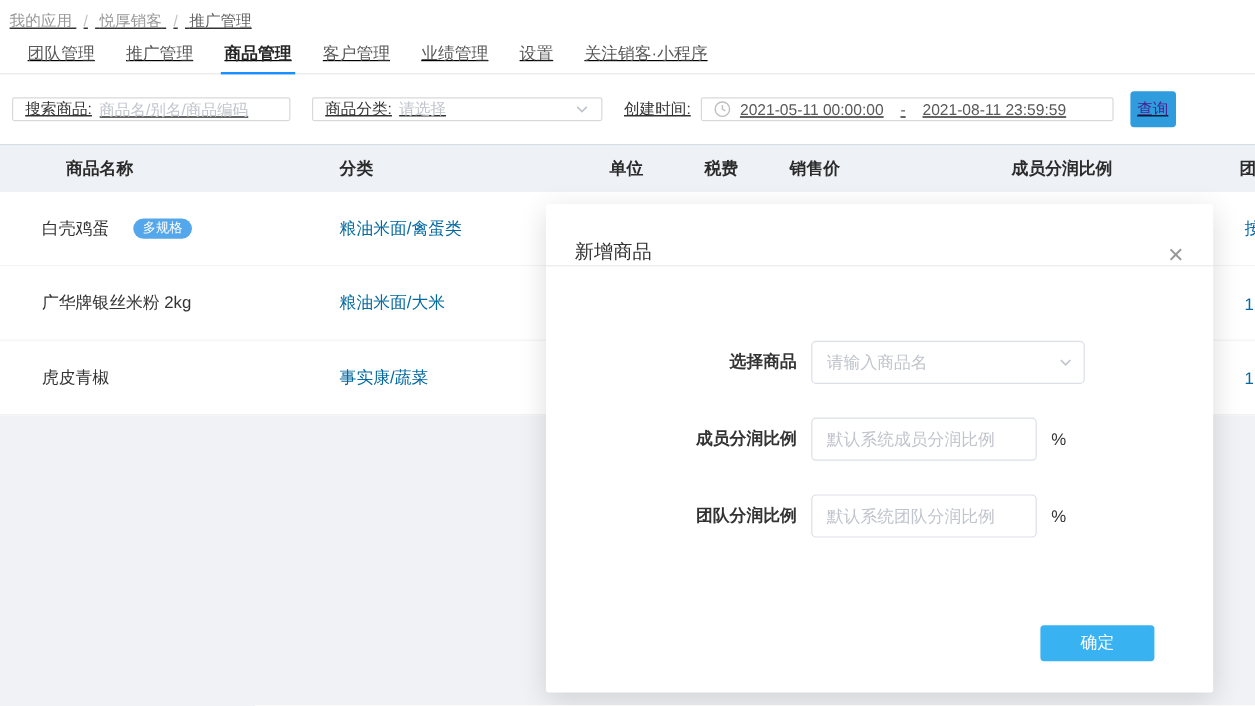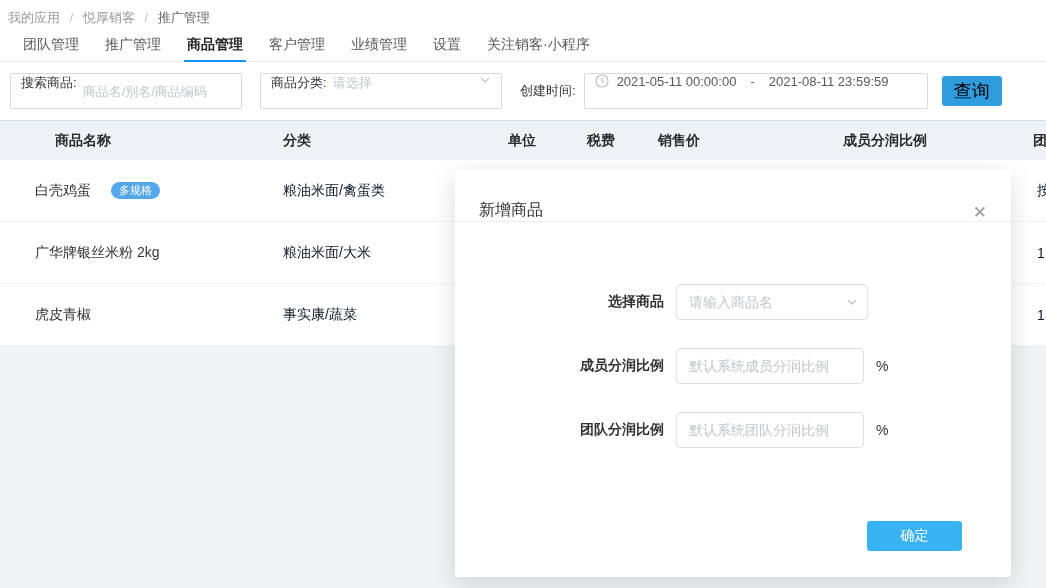--- a/index.html
+++ b/index.html
@@ -1,74 +1,74 @@
 <!DOCTYPE html>
 <html><head>
 <meta charset="utf-8">
 <style>
   * { margin:0; padding:0; box-sizing:border-box; }
   html,body { font-family:"Liberation Sans","DejaVu Sans",sans-serif; }
   .page {
     position:relative; width:1046px; height:588px;
     background:#f0f2f5; overflow:hidden;
   }
-  .white-wrap { position:absolute; top:0; left:0; width:1046px; height:346px; background:#fff; }
+  .white-wrap { position:absolute; top:0; left:0; width:1046px; height:346px; background:#fff;text-decoration:underline; }
 
   
   .breadcrumb { padding:9px 0 0 8px; font-size:13px; color:#999; height:29px; }
   .breadcrumb .bc-item { color:#999; cursor:pointer; }
   .breadcrumb .bc-item.current { color:#666; }
   .breadcrumb .sep { margin:0 6px; color:#c4c4c4; }
 
   
   .tabs { display:flex; align-items:stretch; height:33px; border-bottom:1px solid #e9e9e9; padding-left:10px; }
   .tab { font-size:14px; color:#595959; padding:0 13px; display:flex; align-items:center; position:relative; cursor:pointer; white-space:nowrap; }
   .tab.active { color:#262626; font-weight:bold; }
   .tab.active::after { content:""; position:absolute; left:10px; right:10px; bottom:-1px; height:2px; background:#1890ff; }
 
   
   .filterbar { display:flex; align-items:center; height:58px; padding:0 10px; }
-  .fbox { height:36px; border:1px solid #d9d9d9; border-radius:2px; background:#fff; display:flex; padding:0 10px; }
+  .fbox { height:20px; border:1px solid #d9d9d9; border-radius:2px; background:#fff; display:flex; align-items:center; padding:0 10px; }
   .fbox .flabel { font-size:13px; color:#333; white-space:nowrap; }
   .search-box { width:232px; }
   .search-box input { border:none; outline:none; flex:1; min-width:0; font-size:13px; color:#333; margin-left:6px; font-family:inherit; }
   .search-box input::placeholder { color:#c0c4cc; }
   .cat-box { width:242px; margin-left:18px; justify-content:space-between; }
   .cat-box .ph { font-size:13px; color:#c0c4cc; margin-left:6px; flex:1; }
   .chev { width:12px; height:12px; flex:0 0 auto; }
   .date-label { font-size:13px; color:#333; margin-left:18px; margin-right:8px; white-space:nowrap; }
   .date-box { width:344px; justify-content:flex-start; }
   .date-box .dt { font-size:13px; color:#595959; white-space:nowrap; }
   .date-box .dash { margin:0 14px; color:#595959; font-size:13px; }
   .clock { width:14px; height:14px; margin-right:8px; flex:0 0 auto; }
-  .query-btn { margin-left:14px; width:60px; height:30px; background:#2e9cdd; color:#000000; font-size:18px; border:none; border-radius:3px; cursor:pointer; font-family:inherit; }
+  .query-btn { margin-left:14px; width:38px; height:30px; background:#2e9cdd; color:#4c1d95; font-size:13px; border:none; border-radius:3px; cursor:pointer; font-family:inherit; }
 
   
   .table { position:relative; }
   .thead { position:relative; height:40px; background:#eef2f6; border-top:1px solid #d8dee7; }
   .thead .th { position:absolute; top:50%; transform:translateY(-50%); font-size:14px; color:#2b2b2b; font-weight:600; white-space:nowrap; }
   .trow { position:relative; height:62px; background:#fff; border-bottom:1px solid #f0f2f4; }
-  .trow .cell { position:absolute; top:50%; transform:translateY(-50%); font-size:14px; color:#0f172a; white-space:nowrap; }
+  .trow .cell { position:absolute; top:50%; transform:translateY(-50%); font-size:14px; color:#0369a1; white-space:nowrap; }
   .cell.name { color:#333; display:flex; align-items:flex-start; gap:20px; }
   .badge { background:#55a7ec; color:#fff; font-size:11px; line-height:17px; padding:0 8px; border-radius:9px; white-space:nowrap; }
   .c1{left:55px;} .c2{left:283px;} .c3{left:508px;} .c4{left:587px;} .c5{left:658px;} .c6{left:843px;} .c7{left:1033px;}
   .r-name{left:35px;} .r-cat{left:283px;} .r-last{left:1037px;}
 
   
   .modal { position:absolute; left:455px; top:170px; width:556px; height:407px; background:#fff; border-radius:2px; box-shadow:0 6px 24px rgba(0,0,0,0.14); }
   .modal-head { height:52px; display:flex; align-items:flex-end; justify-content:space-between; padding:0 24px; border-bottom:1px solid #ececec; }
   .modal-title { font-size:16px; color:#333; }
   .close-btn { font-size:17px; color:#999; cursor:pointer; line-height:1; }
   .modal-body { padding-top:62px; padding-left:64px; }
   .field-row { display:flex; align-items:center; margin-bottom:28px; }
   .field-label { width:145px; text-align:right; font-size:14px; font-weight:bold; color:#333; margin-right:12px; white-space:nowrap; }
   .input-wrap { position:relative; display:flex; align-items:center; }
   .m-input { height:36px; border:1px solid #dcdfe6; border-radius:4px; padding:0 12px; font-size:14px; color:#333; outline:none; background:#fff; font-family:inherit; }
   .m-input::placeholder { color:#c0c4cc; }
-  .w-select { width:192px; padding-right:30px; }
+  .w-select { width:228px; padding-right:30px; }
   .w-num { width:188px; }
   .input-chev { position:absolute; right:10px; top:50%; transform:translateY(-50%); }
   .suffix { font-size:14px; color:#333; margin-left:12px; }
   .confirm-btn { position:absolute; right:49px; bottom:26px; width:95px; height:30px; background:#38b2f1; color:#fff; font-size:14px; border:none; border-radius:3px; cursor:pointer; font-family:inherit; }
 </style>
 </head>
 <body>
 
 <div class="page">
   <div class="white-wrap">

